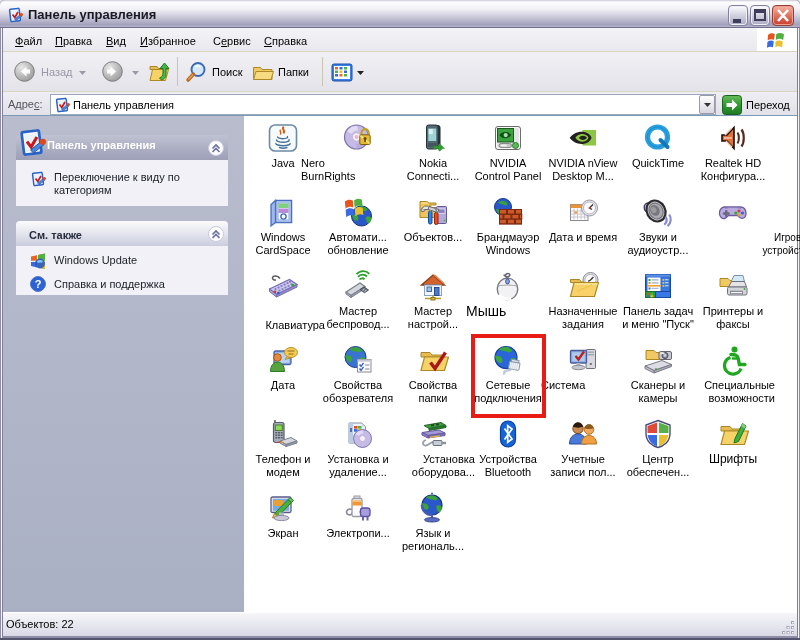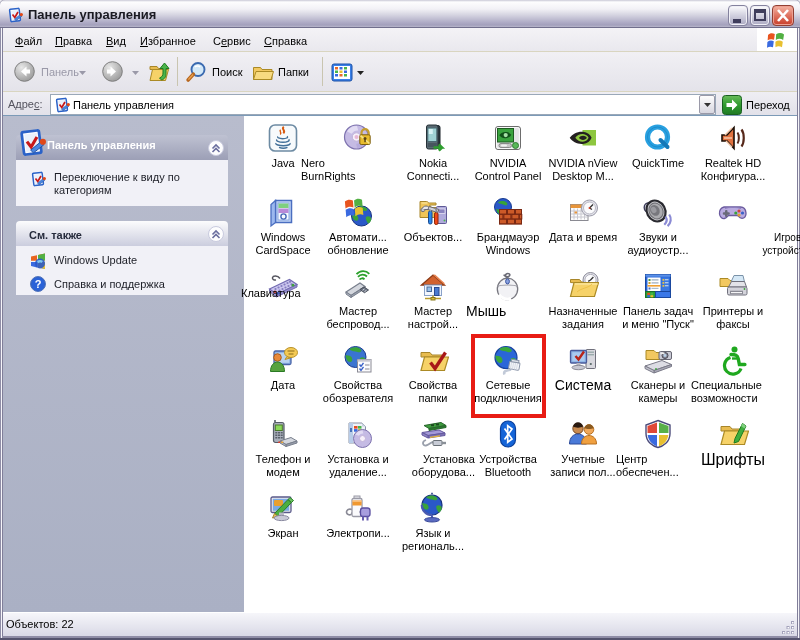--- a/index.html
+++ b/index.html
@@ -59,21 +59,21 @@
 <div class="abs" style="left:14px;top:61px"><svg width="21" height="21" viewBox="0 0 21 21">
 <defs>
         <radialGradient id="gb" cx="35%" cy="30%" r="80%">
           <stop offset="0" stop-color="#e8e8e8"></stop>
           <stop offset="1" stop-color="#969696"></stop>
         </radialGradient>
       </defs>
 <circle cx="10.5" cy="10.5" r="9.8" fill="url(#gb)" stroke="#7e7e7e" stroke-width="1"></circle>
 <path d="M12.5 5.5L7 10.5l5.5 5v-3h3.5v-4H12.5z" fill="#fff"></path>
 </svg></div>
-<div class="abs" style="left:41px;top:66px;font-size:11px;color:#9a99a8">Панель</div>
+<div class="abs" style="left:41px;top:66px;font-size:11px;color:#9a99a8">Назад</div>
 <svg class="abs" style="left:78px;top:70px" width="9" height="6">
     <path d="M1 1l3.5 4L8 1z" fill="#9a99a8"></path>
   </svg>
 <div class="abs" style="left:102px;top:61px"><svg width="21" height="21" viewBox="0 0 21 21">
 <defs>
         <radialGradient id="gf" cx="35%" cy="30%" r="80%">
           <stop offset="0" stop-color="#e8e8e8"></stop>
           <stop offset="1" stop-color="#969696"></stop>
         </radialGradient>
       </defs>
@@ -379,21 +379,21 @@
         <circle cx="12.5" cy="20.5" r="1.1"></circle>
         <circle cx="15.5" cy="19" r="1.1"></circle>
         <circle cx="18.5" cy="17.5" r="1.1"></circle>
         <circle cx="21.5" cy="16" r="1.1"></circle>
         <circle cx="24.5" cy="14.3" r="1.1"></circle>
       </g>
 <circle cx="8" cy="21.8" r="1.4" fill="#c04040"></circle>
       <circle cx="11.3" cy="23.2" r="1.4" fill="#4060c0"></circle>
       <circle cx="26" cy="15.2" r="1.4" fill="#40a040"></circle>
 </svg></div>
-<div style="position:absolute;left:241px;top:287px;width:84px;text-align:left;font-size:11px;line-height:13px;color:#000">Клавиатура</div>
+<div style="position:absolute;left:241px;top:319px;width:84px;text-align:right;font-size:11px;line-height:13px;color:#000">Клавиатура</div>
 <div style="position:absolute;left:342px;top:270px;width:32px;height:32px"><svg width="32" height="32" viewBox="0 0 32 32">
 <g stroke="#2aa02a" stroke-width="1.8" fill="none">
 <path d="M17.5 9.5c1.4-1.6 3.6-1.6 5-.2"></path>
 <path d="M16 6.8c2.5-2.8 6.5-2.8 9-.3"></path>
 <path d="M14.5 4.2c3.6-4 9.4-4 12.8-.4"></path>
 </g>
 <polygon points="4,22 18,13 23,16.5 9,25.5" fill="#d4d7de" stroke="#787f8c" stroke-width="1.2"></polygon>
 <polygon points="9,25.5 9,27.5 23,18.5 23,16.5" fill="#9aa0ae" stroke="#787f8c"></polygon>
 <polygon points="4,22 4,24 9,27.5 9,25.5" fill="#b2b8c4" stroke="#787f8c"></polygon>
 <polygon points="18,19.5 22,17 26.5,20 22.5,22.7" fill="#6a7180" stroke="#4a505c"></polygon>
@@ -516,40 +516,40 @@
 <rect x="19" y="5.5" width="9.5" height="19" rx="1" fill="#d8d8de" stroke="#70707c"></rect>
 <rect x="20.5" y="7.5" width="6.5" height="1.4" fill="#9aa"></rect>
       <rect x="20.5" y="10" width="6.5" height="1.4" fill="#9aa"></rect>
 <circle cx="23.8" cy="20" r="1.1" fill="#566"></circle>
 <rect x="3.5" y="6.5" width="16" height="12.5" rx="1" fill="#8ab0e4" stroke="#4a5a9a" stroke-width="1.3"></rect>
 <rect x="5.3" y="8.3" width="12.4" height="9" fill="#aacaf0"></rect>
 <path d="M8.5 12l3 3.5 5.5-8" stroke="#b82418" stroke-width="2.4" fill="none"></path>
 <rect x="9.5" y="19" width="4" height="3" fill="#b8b8c2"></rect>
 <ellipse cx="11.5" cy="23.5" rx="6.5" ry="2.2" fill="#c8c8d2" stroke="#8a8a96"></ellipse>
 </svg></div>
-<div style="position:absolute;left:541px;top:379px;width:84px;text-align:center;font-size:14px;line-height:13px;color:#000">Система</div>
+<div style="position:absolute;left:541px;top:379px;width:84px;text-align:left;font-size:11px;line-height:13px;color:#000">Система</div>
 <div style="position:absolute;left:642px;top:344px;width:32px;height:32px"><svg width="32" height="32" viewBox="0 0 32 32">
 <path d="M4 15.5v-9h8l2 2h6v7z" fill="#f2c860" stroke="#ab8a25"></path>
 <rect x="17" y="7.5" width="12.5" height="8" rx="1.5" fill="#c9c9d4" stroke="#666672"></rect>
 <circle cx="23" cy="11.5" r="3" fill="#8a8a98" stroke="#4a4a56"></circle>
 <circle cx="23" cy="11.5" r="1.4" fill="#b8d0e8"></circle>
 <rect x="18.5" y="8.5" width="4" height="1.6" fill="#eee"></rect>
 <polygon points="3,22 20,16.5 29.5,20.5 12,26.5" fill="#dcdce4" stroke="#7a7a88"></polygon>
 <polygon points="12,26.5 12,29 29.5,22.5 29.5,20.5" fill="#aaaab8" stroke="#7a7a88"></polygon>
 <polygon points="3,22 3,24.5 12,29 12,26.5" fill="#c2c2cc" stroke="#7a7a88"></polygon>
 <circle cx="14" cy="25" r=".9" fill="#3aa33a"></circle>
 </svg></div>
 <div style="position:absolute;left:616px;top:379px;width:84px;text-align:center;font-size:11px;line-height:13px;color:#000">Сканеры и<br>камеры</div>
 <div style="position:absolute;left:717px;top:344px;width:32px;height:32px"><svg width="32" height="32" viewBox="0 0 32 32">
 <circle cx="17.5" cy="5.5" r="3" fill="#1fa81f"></circle>
 <path d="M14 10.5c4.5 0 6.5.5 7.2 4l1.2 6h5.5" fill="none" stroke="#1fa81f" stroke-width="3.4" stroke-linecap="round"></path>
 <path d="M15 14.5h6" stroke="#1fa81f" stroke-width="2.4"></path>
 <path d="M13.5 13.5A8.5 8.5 0 1 0 24 24.5" fill="none" stroke="#1fa81f" stroke-width="3.2"></path>
 </svg></div>
-<div style="position:absolute;left:691px;top:379px;width:84px;text-align:left;font-size:11px;line-height:13px;color:#000">Специальные<br>возможности</div>
+<div style="position:absolute;left:691px;top:379px;width:84px;text-align:right;font-size:11px;line-height:13px;color:#000">Специальные<br>возможности</div>
 <div style="position:absolute;left:267px;top:418px;width:32px;height:32px"><svg width="32" height="32" viewBox="0 0 32 32">
 <rect x="6.5" y="4.5" width="10.5" height="20" rx="2" fill="#a8aeba" stroke="#555c66" stroke-width="1.2"></rect>
 <path d="M8 4.5v-2.5" stroke="#555c66" stroke-width="1.6"></path>
 <rect x="8.3" y="7" width="7" height="5.5" fill="#8ad858" stroke="#4a7a2a"></rect>
 <g fill="#59606a">
         <rect x="8.3" y="14" width="2" height="1.5"></rect>
         <rect x="11" y="14" width="2" height="1.5"></rect>
         <rect x="13.7" y="14" width="2" height="1.5"></rect>
         <rect x="8.3" y="16.5" width="2" height="1.5"></rect>
         <rect x="11" y="16.5" width="2" height="1.5"></rect>
@@ -611,28 +611,28 @@
 <path d="M14.5 26c0-5.5 3.4-8.5 7.5-8.5s7.5 3 7.5 8.5z" fill="#f0a040" stroke="#b87020"></path>
 </svg></div>
 <div style="position:absolute;left:541px;top:453px;width:84px;text-align:center;font-size:11px;line-height:13px;color:#000">Учетные<br>записи пол...</div>
 <div style="position:absolute;left:642px;top:418px;width:32px;height:32px"><svg width="32" height="32" viewBox="0 0 32 32">
 <path d="M16 2.5l12 4.5v8.5c0 8.5-7 13-12 14-5-1-12-5.5-12-14V7z" fill="#fff" stroke="#4a4a7a" stroke-width="1.4"></path>
 <path d="M15 4.5L5.5 8v7h9.5z" fill="#e04838"></path>
 <path d="M17 4.5l9.5 3.5v7H17z" fill="#58b048"></path>
 <path d="M5.6 17c.8 6.5 6 10.2 9.4 11.2V17z" fill="#3a6ae0"></path>
 <path d="M17 28.2c3.4-1 8.6-4.7 9.4-11.2H17z" fill="#e8c030"></path>
 </svg></div>
-<div style="position:absolute;left:616px;top:453px;width:84px;font-size:11px;line-height:13px;color:#000">Центр<br>обеспечен...</div>
+<div style="position:absolute;left:616px;top:453px;width:84px;text-align:center;font-size:11px;line-height:13px;color:#000">Центр<br>обеспечен...</div>
 <div style="position:absolute;left:717px;top:418px;width:32px;height:32px"><svg width="32" height="32" viewBox="0 0 32 32">
 <path d="M4 13v-4.5h9l2 2.5h10V13z" fill="#e8bc50" stroke="#a8862a"></path>
 <path d="M4 26.5l3.5-13.5h24l-4 13.5z" fill="#f6d268" stroke="#ab8a25" stroke-width="1.2"></path>
 <path d="M25.5 5.5l3.5 2.5-7.5 15.5-4.5 1.5 1-4.5z" fill="#3fae3f" stroke="#1f7a1f"></path>
 <path d="M25.5 5.5l3.5 2.5-1.5 2.5-3.5-2.5z" fill="#7ed07e"></path>
 </svg></div>
-<div style="position:absolute;left:691px;top:453px;width:84px;text-align:center;font-size:16px;line-height:13px;color:#000">Шрифты</div>
+<div style="position:absolute;left:691px;top:453px;width:84px;text-align:center;font-size:12px;line-height:13px;color:#000">Шрифты</div>
 <div style="position:absolute;left:267px;top:492px;width:32px;height:32px"><svg width="32" height="32" viewBox="0 0 32 32">
 <rect x="4" y="5" width="20" height="15.5" rx="1.5" fill="#e8e8ee" stroke="#5a5a8a" stroke-width="1.3"></rect>
 <rect x="5.8" y="6.8" width="16.4" height="12" fill="#7aaae4"></rect>
 <rect x="7" y="8" width="9" height="6" fill="#e8a030" rx="1"></rect>
 <polygon points="7.5,21.5 21,7.5 24.5,10.5 11,24.5" fill="#4cae3f" stroke="#2a7a2a"></polygon>
 <polygon points="7.5,21.5 11,24.5 5.5,26 " fill="#e8c060" stroke="#a8862a"></polygon>
 <polygon points="21,7.5 23,5.5 26.5,8.5 24.5,10.5" fill="#6ac45f" stroke="#2a7a2a"></polygon>
 <rect x="12" y="20.5" width="5" height="3.5" fill="#b8b8c6"></rect>
 <ellipse cx="14.5" cy="26" rx="7.5" ry="2.6" fill="#c8c8d6" stroke="#8a8aa0"></ellipse>
 </svg></div>

